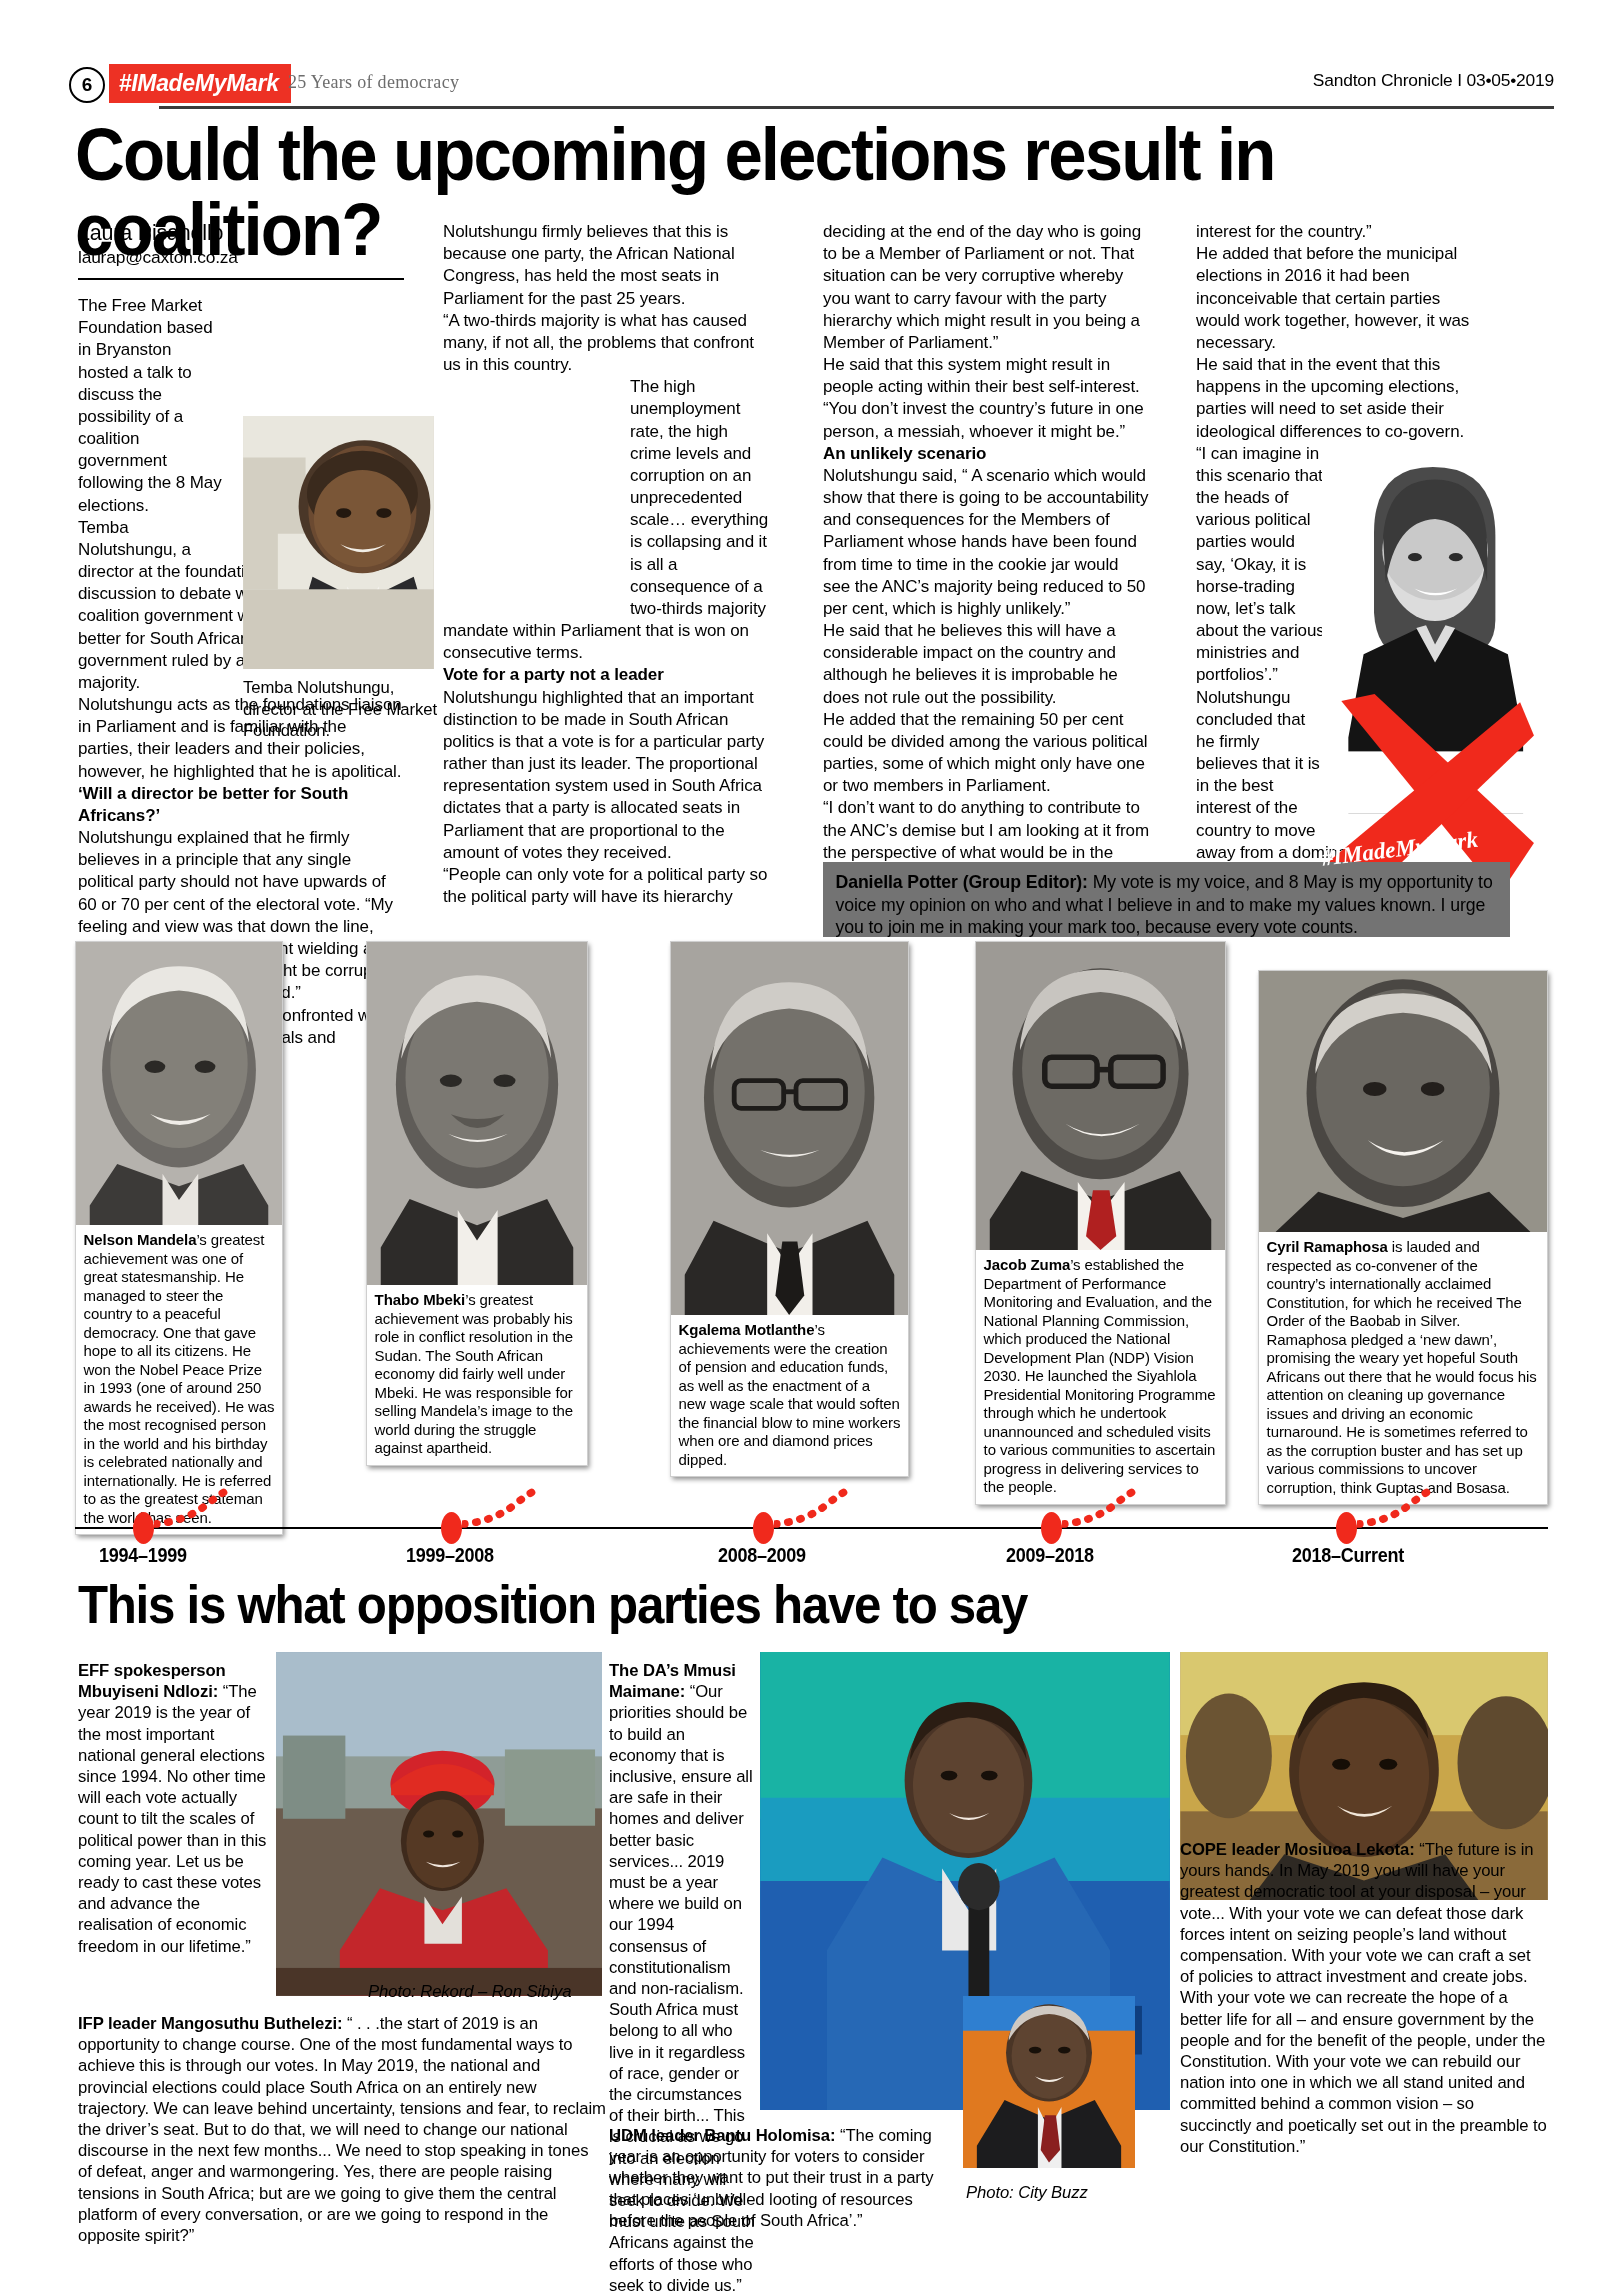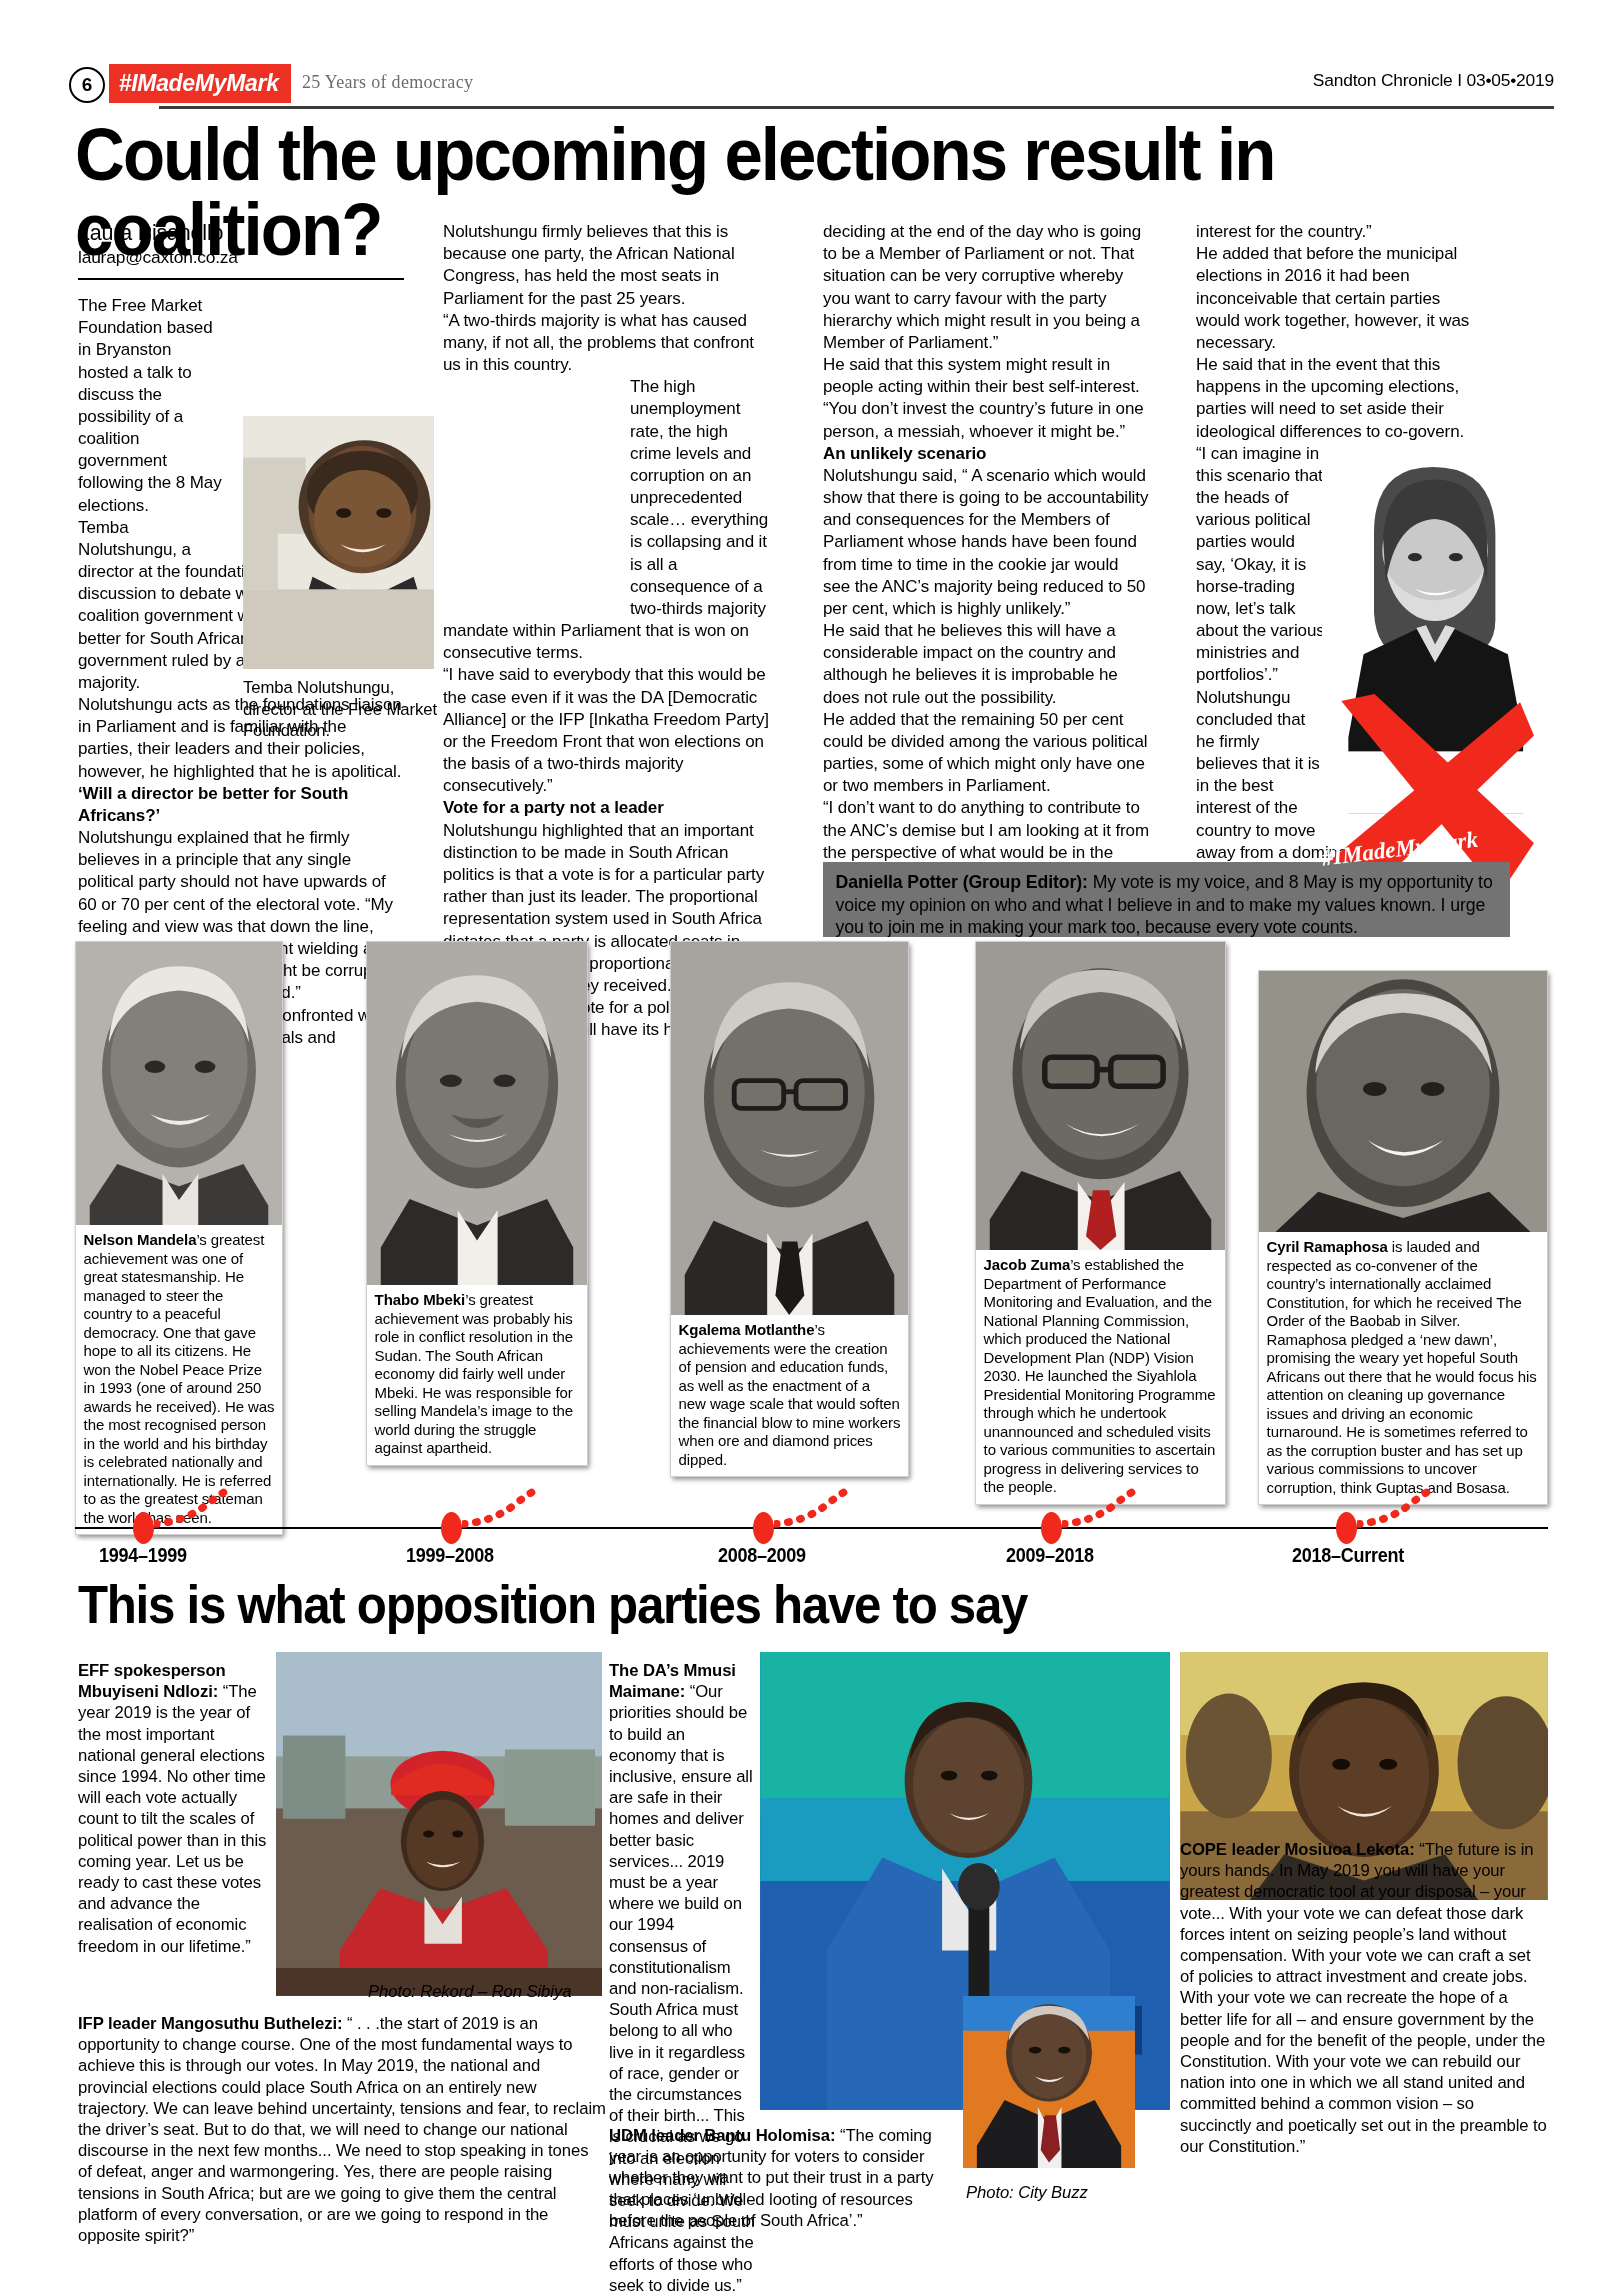--- a/index.html
+++ b/index.html
@@ -5,21 +5,21 @@
   html,body{margin:0;padding:0;background:#fff;}
   body{width:1624px;height:2295px;font-family:"Liberation Sans",sans-serif;color:#000;position:relative;overflow:hidden;}
   .page{position:relative;width:1624px;height:2295px;background:#fff;}
 
   
   .masthead{position:absolute;left:69px;top:64px;width:1485px;height:43px;}
   .pagenum{position:absolute;left:0;top:2.8px;width:32px;height:32px;border:2.1px solid #000;border-radius:50%;
            display:flex;align-items:center;justify-content:center;font-size:19px;font-weight:bold;}
   .hashtag{position:absolute;left:40px;top:0;background:#ED3124;color:#fff;font-size:23px;font-weight:bold;
            font-style:italic;letter-spacing:-0.3px;padding:5.6px 12.5px 6.2px 9.7px;font-family:"Liberation Sans",sans-serif;}
-  .yearsdem{position:absolute;left:233px;top:8.3px;font-size:18px;color:#6d6d6d;font-family:"Liberation Serif",serif;letter-spacing:0.3px;}
+  .yearsdem{position:absolute;left:219px;top:8.3px;font-size:18px;color:#6d6d6d;font-family:"Liberation Serif",serif;letter-spacing:0.3px;}
   .mastrule{position:absolute;left:90px;top:42px;width:1395px;height:2.8px;background:#3b3b3b;}
   .chronicle{position:absolute;right:0;top:5.6px;font-size:17.4px;font-weight:normal;font-family:"Liberation Sans",sans-serif;letter-spacing:-0.2px;}
 
   
   .headline{position:absolute;left:75px;top:117px;width:1479px;font-size:75px;line-height:1.0;
             font-weight:bold;letter-spacing:-2.1px;font-family:"Liberation Sans",sans-serif;
             transform:scaleX(0.92);transform-origin:left center;}
 
   
   .byline{position:absolute;left:78px;top:221px;width:326px;}
@@ -135,21 +135,20 @@
       <rect x="0" y="250" width="275" height="115" fill="#cfcabd"></rect>
     </svg>
   </div>
   <div class="temba-cap">Temba Nolutshungu, director at the Free Market Foundation.</div>
 
   <div class="col" id="c2">
     <p>Nolutshungu firmly believes that this is because one party, the African National Congress, has held the most seats in Parliament for the past 25 years.</p>
     <p>“A two-thirds majority is what has caused many, if not all, the problems that confront us in this country.</p>
     <div class="spacer-c2"></div>
     <p>The high unemployment rate, the high crime levels and corruption on an unprecedented scale… everything is collapsing and it is all a consequence of a two-thirds majority mandate within Parliament that is won on consecutive terms.</p>
-    <p>“I have said to everybody that this would be the case even if it was the DA [Democratic Alliance] or the IFP [Inkatha Freedom Party] or the Freedom Front that won elections on the basis of a two-thirds majority consecutively.”</p>
     <p><b>Vote for a party not a leader</b></p>
     <p>Nolutshungu highlighted that an important distinction to be made in South African politics is that a vote is for a particular party rather than just its leader. The proportional representation system used in South Africa dictates that a party is allocated seats in Parliament that are proportional to the amount of votes they received.</p>
     <p>“People can only vote for a political party so the political party will have its hierarchy</p>
   </div>
 
   <div class="col" id="c3">
     <p>deciding at the end of the day who is going to be a Member of Parliament or not. That situation can be very corruptive whereby you want to carry favour with the party hierarchy which might result in you being a Member of Parliament.”</p>
     <p>He said that this system might result in people acting within their best self-interest.</p>
     <p>“You don’t invest the country’s future in one person, a messiah, whoever it might be.”</p>
     <p><b>An unlikely scenario</b></p>

